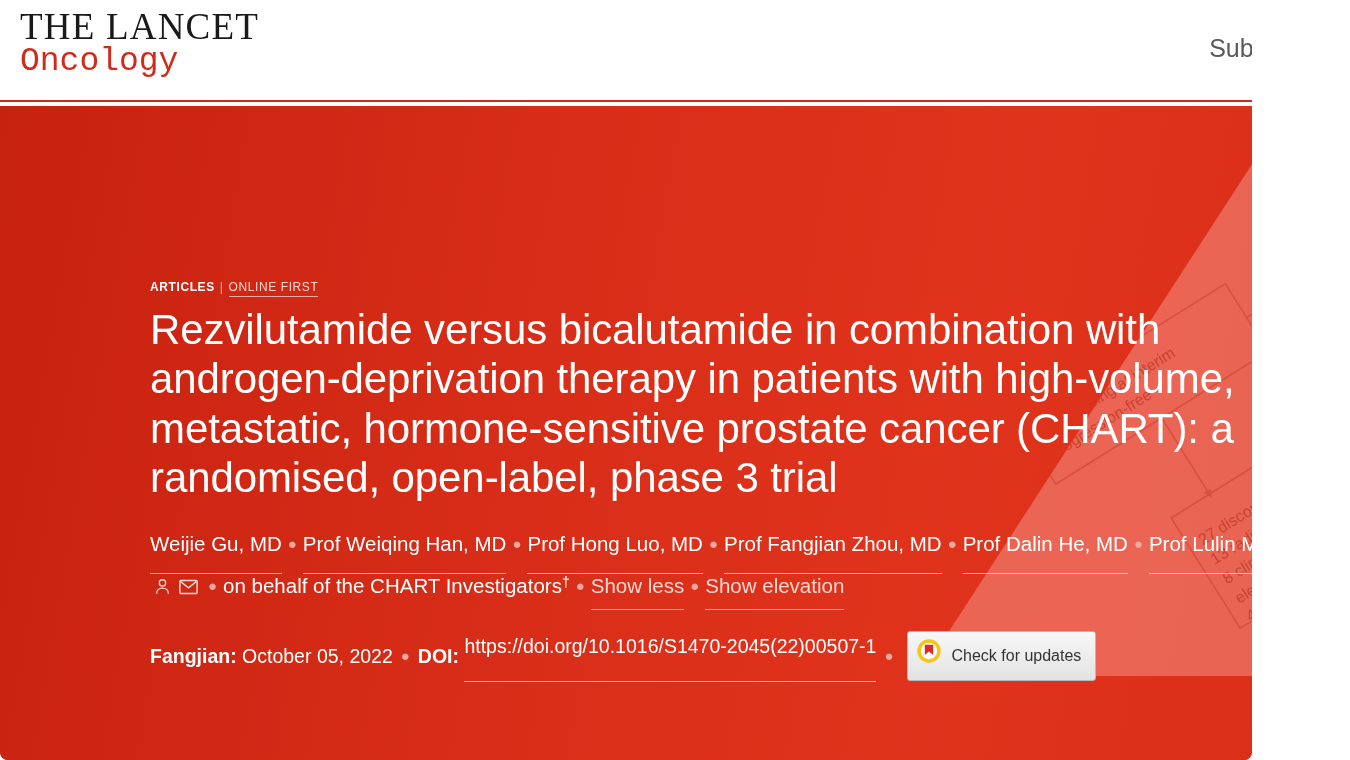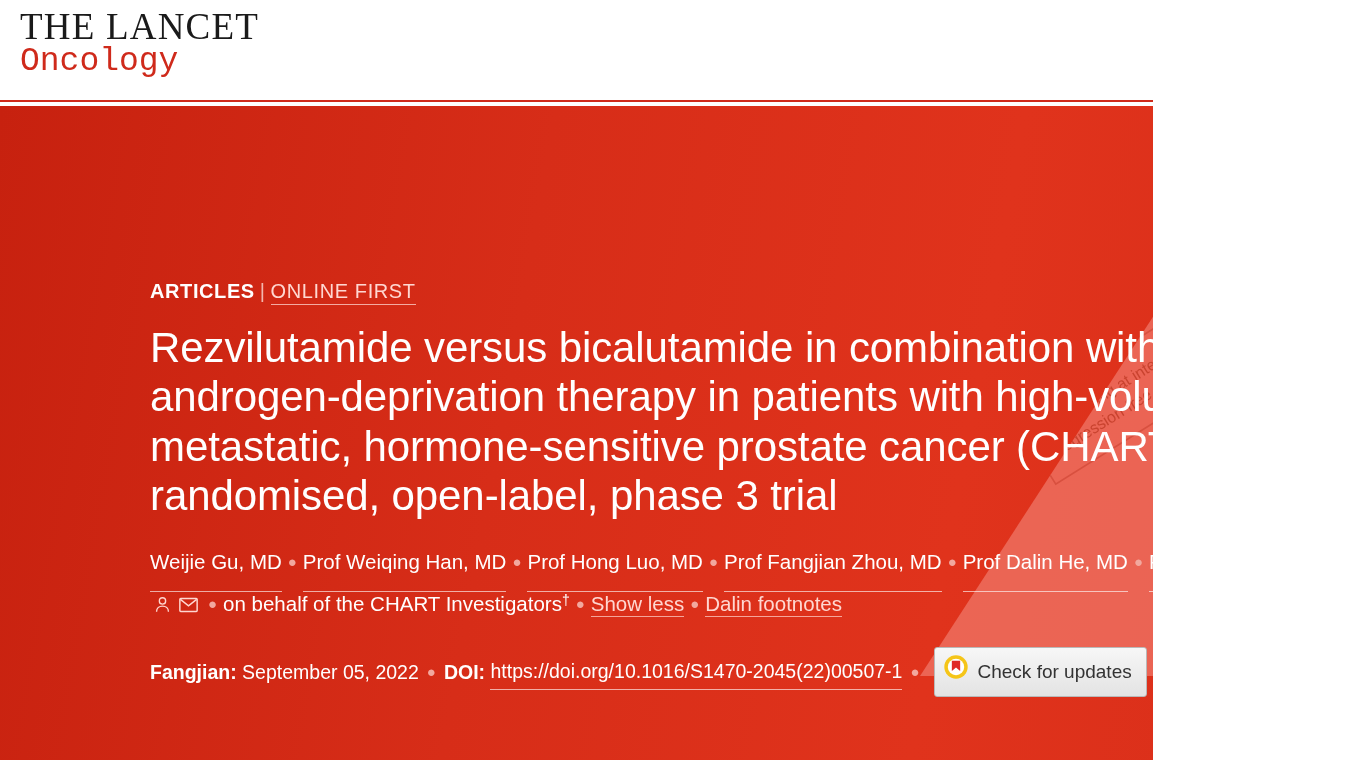--- a/index.html
+++ b/index.html
@@ -2,21 +2,21 @@
 <html><head>
 <meta charset="utf-8">
 <style>
   * { margin:0; padding:0; box-sizing:border-box; }
   html, body {
     width:1350px; height:760px;
     background:#ffffff;
     font-family:"Liberation Sans", sans-serif;
     overflow:hidden;
   }
-  #page { position:relative; width:1153px; height:760px; overflow:hidden; }
+  #page { position:relative; width:1252px; height:760px; overflow:hidden;border-radius:8px; }
 
   
   #site-header {
     position:absolute; top:0; left:0; width:1350px; height:100px;
     background:#ffffff; z-index:30;
   }
   #logo { position:absolute; left:20px; top:8px; }
   #logo .lancet {
     font-family:"Liberation Serif", serif;
     font-size:37px; letter-spacing:1.2px; color:#1a1a1a;
@@ -51,21 +51,21 @@
     position:absolute; right:0; top:0; width:430px; height:570px;
     clip-path:polygon(100% 0, 100% 100%, 0 100%, 86% 0);
     overflow:hidden; opacity:1;
   }
   #banner-art .wash { position:absolute; inset:0; background:#f0796b; opacity:.72; }
   #banner-art svg { position:absolute; left:-90px; top:130px; transform:rotate(-32deg); transform-origin:0 0; }
 
   
   #article { position:absolute; left:150px; top:175px; width:1110px; z-index:10; }
 
-  #kicker { font-size:20px; letter-spacing:.6px; margin-bottom:22px; line-height:1; }
+  #kicker { font-size:12px; letter-spacing:.6px; margin-bottom:12px; line-height:1; }
   #kicker .type { color:#ffffff; font-weight:700; }
   #kicker .pipe { color:#f3b7ae; padding:0 5px; font-weight:400; }
   #kicker .online-first {
     color:#ffd7d1; font-weight:400;
     border-bottom:1px solid rgba(255,215,209,.75); padding-bottom:2px;
   }
 
   #article-title {
     color:#ffffff; font-size:42px; line-height:1.175; font-weight:400;
     letter-spacing:-.1px; margin-bottom:22px; max-width:1110px;
@@ -73,48 +73,48 @@
 
   #authors { font-size:20.5px; line-height:39px; color:#ffffff; max-width:1075px; }
   #authors .author {
     color:#ffffff; text-decoration:none;
     border-bottom:1px solid rgba(255,255,255,.62);
     padding-bottom:18px; white-space:nowrap;
   }
   #authors .sep { color:#f2a89e; padding:0 6px; font-size:15px; vertical-align:2px; }
   #authors .plainlink {
     color:#ffd7d1; text-decoration:none;
-    border-bottom:1px solid rgba(255,215,209,.7); padding-bottom:1px; white-space:nowrap;
+    border-bottom:1px solid rgba(255,215,209,.7); padding-bottom:12px; white-space:nowrap;
   }
   #authors .behalf { color:#ffffff; white-space:nowrap; }
   #authors .dagger { font-size:14px; vertical-align:6px; color:#ffffff; }
   #authors .icon-btn {
     display:inline-block; vertical-align:-3px; margin:0 3px; line-height:0;
   }
 
   #publine {
     margin-top:24px; font-size:19.5px; color:#ffffff; line-height:34px;
     display:flex; align-items:center; flex-wrap:nowrap;
   }
   #publine .label { font-weight:700; }
   #publine .value { font-weight:400; }
   #publine .sep { color:#f2a89e; padding:0 8px; font-size:15px; }
   #publine .doi-link {
     color:#ffffff; text-decoration:none;
-    border-bottom:1px solid rgba(255,255,255,.62); padding-bottom:1px;
+    border-bottom:1px solid rgba(255,255,255,.62); padding-bottom:18px;
   }
 
   
   #crossmark {
     display:inline-flex; align-items:center; gap:9px;
     background:linear-gradient(#f7f7f7,#e3e3e3);
     border:1px solid #b9b9b9; border-radius:3px;
     padding:6px 14px 6px 8px; margin-left:6px;
   }
-  #crossmark .cm-label { font-size:19px; color:#333; white-space:nowrap; }
+  #crossmark .cm-label { font-size:16px; color:#333; white-space:nowrap; }
 </style>
 </head>
 <body>
 
 <div id="page">
 
   <div id="site-header">
     <div id="logo">
       <div class="lancet">THE LANCET</div>
       <div class="oncology">Oncology</div>
@@ -172,25 +172,25 @@
 
       <h1 id="article-title">Rezvilutamide versus bicalutamide in combination with androgen-deprivation therapy in patients with high-volume, metastatic, hormone-sensitive prostate cancer (CHART): a randomised, open-label, phase 3 trial</h1>
 
       <div id="authors">
         <span class="author">Weijie Gu, MD</span><span class="sep">●</span><span class="author">Prof Weiqing Han, MD</span><span class="sep">●</span><span class="author">Prof Hong Luo, MD</span><span class="sep">●</span><span class="author">Prof Fangjian Zhou, MD</span><span class="sep">●</span><span class="author">Prof Dalin He, MD</span><span class="sep">●</span><span class="author">Prof Lulin Ma, MD</span><span class="sep">●</span><span class="author">Prof Hongqian Guo, MD</span><span class="icon-btn"><svg width="19" height="19" viewBox="0 0 24 24" fill="none" stroke="#ffd7d1" stroke-width="1.7">
               <circle cx="12" cy="7.5" r="4"></circle>
               <path d="M4.5 21c0-4.2 3.4-7 7.5-7s7.5 2.8 7.5 7"></path>
             </svg></span><span class="icon-btn"><svg width="21" height="19" viewBox="0 0 24 22" fill="none" stroke="#ffd7d1" stroke-width="1.7">
               <rect x="2" y="4" width="20" height="15" rx="1"></rect>
               <path d="M2.6 5 L12 12.6 L21.4 5"></path>
-            </svg></span><span class="sep">●</span><span class="behalf">on behalf of the CHART Investigators</span><span class="dagger">†</span><span class="sep">●</span><span class="plainlink">Show less</span><span class="sep">●</span><span class="plainlink">Dalin footnotes</span>
+            </svg></span><span class="sep">●</span><span class="behalf">on behalf of the CHART Investigators</span><span class="dagger">†</span><span class="sep">●</span><span class="plainlink">Show less</span><span class="sep">●</span><span class="plainlink">Show elevation</span>
       </div>
 
       <div id="publine">
-        <span class="label">Fangjian:</span>&nbsp;<span class="value">September 05, 2022</span><span class="sep">●</span><span class="label">DOI:</span>&nbsp;<span class="doi-link">https://doi.org/10.1016/S1470-2045(22)00507-1</span><span class="sep">●</span>
+        <span class="label">Fangjian:</span>&nbsp;<span class="value">October 05, 2022</span><span class="sep">●</span><span class="label">DOI:</span>&nbsp;<span class="doi-link">https://doi.org/10.1016/S1470-2045(22)00507-1</span><span class="sep">●</span>
         <span id="crossmark">
           <span>
             <svg width="26" height="26" viewBox="0 0 40 40">
               <circle cx="20" cy="20" r="18" fill="#f5c518"></circle>
               <path d="M20 2 a18 18 0 0 1 0 36 a13 13 0 0 0 0 -36 z" fill="#2bbfc7"></path>
               <circle cx="20" cy="20" r="12.6" fill="#ffffff"></circle>
               <path d="M13.6 10.5 h12.8 v15.6 l-6.4 -5.3 l-6.4 5.3 z" fill="#e02926"></path>
             </svg>
           </span>
           <span class="cm-label">Check for updates</span>

